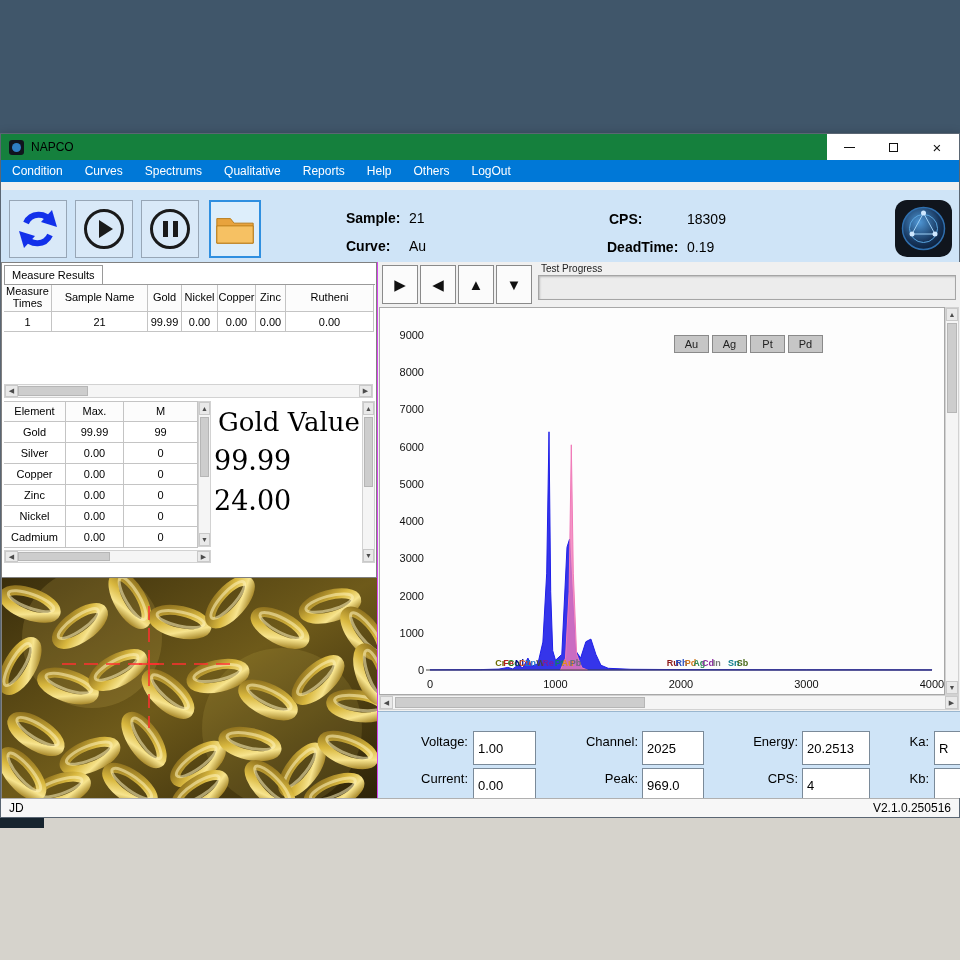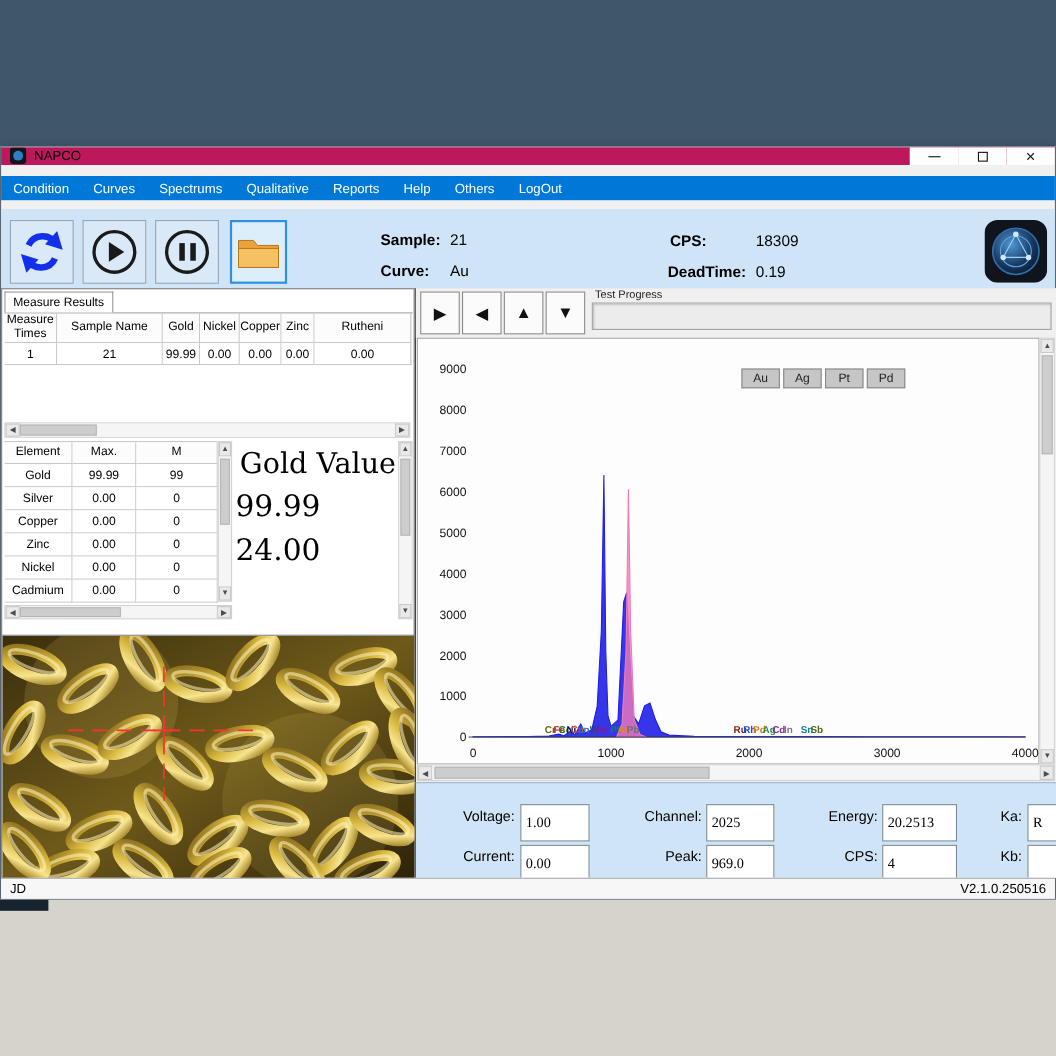--- a/index.html
+++ b/index.html
@@ -3,42 +3,42 @@
 <meta charset="utf-8">
 <style>
   *{margin:0;padding:0;box-sizing:border-box;}
   body{width:960px;height:960px;background:#d6d3cc;}
   .stage{position:relative;width:960px;height:960px;overflow:hidden;font-family:"Liberation Sans",sans-serif;color:#000;}
   .bg-top{position:absolute;left:0;top:0;width:960px;height:133px;background:#40566a;}
   .bg-bottom{position:absolute;left:0;top:818px;width:960px;height:142px;background:#d6d3cc;}
   .taskbar-frag{position:absolute;left:0;top:0;width:44px;height:10px;background:#17242e;}
   .app-window{position:absolute;left:0;top:133px;width:960px;height:685px;background:#f0f0f0;border:1px solid #5a6673;box-shadow:0 3px 10px rgba(0,0,0,.35);}
   
-  .titlebar{position:absolute;left:0;top:0;width:100%;height:16px;background:#be185d;display:flex;align-items:flex-start;}
+  .titlebar{position:absolute;left:0;top:0;width:100%;height:26px;background:#15803d;display:flex;align-items:center;}
   .app-icon{width:15px;height:15px;margin-left:8px;display:block;}
   .title-text{margin-left:7px;font-size:12px;}
   .win-controls{margin-left:auto;display:flex;height:100%;}
   .win-btn{width:44px;height:100%;display:flex;align-items:center;justify-content:center;font-size:15px;color:#111;background:#fff;border:none;font-family:inherit;}
   .min-glyph{width:11px;height:1px;background:#111;display:block;}
   .max-glyph{width:9px;height:9px;border:1px solid #111;display:block;}
   
   .menubar{position:absolute;left:0;top:26px;width:100%;height:22px;background:#0078d7;display:flex;}
   .menu-item{color:#fff;font-size:12px;line-height:22px;padding:0 11px;}
   
   .toolbar{position:absolute;left:0;top:56px;width:100%;height:80px;background:#cfe4f7;border-bottom:1px solid #9ab6cf;}
   .tool-btn{position:absolute;top:10px;width:58px;height:58px;background:#d9e9f8;border:1px solid #97a6b6;display:flex;align-items:center;justify-content:center;font-family:inherit;}
   .folder-sel{border:2px solid #2f8fe0;background:#ddeefb;width:52px;}
   .circle-icon{width:40px;height:40px;border:3px solid #1a1a1a;border-radius:50%;display:flex;align-items:center;justify-content:center;}
   .play-tri{width:0;height:0;border-left:14px solid #1a1a1a;border-top:9px solid transparent;border-bottom:9px solid transparent;margin-left:4px;}
   .pause-bar{width:5px;height:16px;background:#1a1a1a;margin:0 2.5px;}
   .tb-label{position:absolute;font-size:14px;font-weight:bold;}
   .tb-value{position:absolute;font-size:14px;}
   .brand-logo{position:absolute;left:894px;top:10px;width:58px;height:58px;}
   
-  .content{position:absolute;left:0;top:128px;width:100%;height:536px;background:#0f172a;}
+  .content{position:absolute;left:0;top:128px;width:100%;height:536px;background:#d946ef;}
   .left-panel{position:absolute;left:0;top:0;width:376px;height:536px;background:#fff;border:1px solid #808080;}
   .right-panel{position:absolute;left:377px;top:0;width:583px;height:536px;background:#f0f0f0;}
   
   .mr-tab{position:absolute;left:2px;top:2px;height:19px;padding:0 7px;font-size:11px;line-height:18px;background:#fff;border:1px solid #9a9a9a;border-bottom:none;z-index:2;}
   .rt{position:absolute;left:2px;top:21px;width:371px;overflow:hidden;border-top:1px solid #9a9a9a;background:#fff;}
   .rt-row{display:flex;}
   .rt-cell{flex:0 0 auto;border-right:1px solid #c4c4c4;border-bottom:1px solid #c4c4c4;font-size:11px;display:flex;align-items:center;justify-content:center;text-align:center;height:20px;background:#fff;}
   .rt-head .rt-cell{height:27px;background:#fcfcfc;line-height:1.05;}
   .et{position:absolute;left:2px;top:138px;width:194px;overflow:hidden;border-top:1px solid #c4c4c4;background:#fff;}
   .et .rt-head .rt-cell{height:20px;}
@@ -60,21 +60,21 @@
   .nav-btn{position:absolute;top:3px;width:36px;height:39px;background:#fbfbfb;border:1px solid #8a8a8a;display:flex;align-items:center;justify-content:center;font-size:15px;color:#111;font-family:inherit;}
   .progress-group{position:absolute;left:160px;top:1px;width:420px;height:42px;}
   .pg-label{position:absolute;left:3px;top:0;font-size:10px;color:#222;}
   .pg-bar{position:absolute;left:0;top:12px;width:418px;height:25px;background:#ececec;border:1px solid #a5a5a5;box-shadow:inset 1px 1px 2px rgba(0,0,0,.22);}
   .chart-box{position:absolute;left:1px;top:45px;width:566px;height:388px;background:#fdfdfd;border:1px solid #a8a8a8;}
   .chart-legend{position:absolute;left:294px;top:27px;display:flex;gap:3px;}
   .leg-btn{width:35px;height:18px;font-size:11px;background:#c6c6c6;border:1px solid #8a8a8a;color:#222;font-family:inherit;}
   .chart-msg{position:absolute;left:50px;top:66px;width:502px;text-align:center;font-size:15px;font-weight:bold;}
   .params-panel{position:absolute;left:0;top:449px;width:583px;height:87px;background:#cfe4f7;border-top:1px solid #9ab6cf;overflow:hidden;}
   .p-label{position:absolute;font-size:13px;text-align:right;display:block;}
-  .p-input{position:absolute;height:22px;font-size:13px;padding:16px 4px;border:1px solid #7a8a99;background:#fff;font-family:Liberation Serif, serif;}
+  .p-input{position:absolute;height:22px;font-size:13px;padding:16px 4px;border:1px solid #7a8a99;background:#fff;font-family:Liberation Sans, sans-serif;}
   
   .statusbar{position:absolute;left:0;top:664px;width:100%;height:19px;background:#f7f7f7;border-top:1px solid #b0b0b0;display:flex;justify-content:space-between;align-items:center;padding:0 8px;font-size:12px;}
 </style>
 </head>
 <body>
 
 <div class="stage">
   <div class="bg-top"></div>
 
   <div class="app-window">

